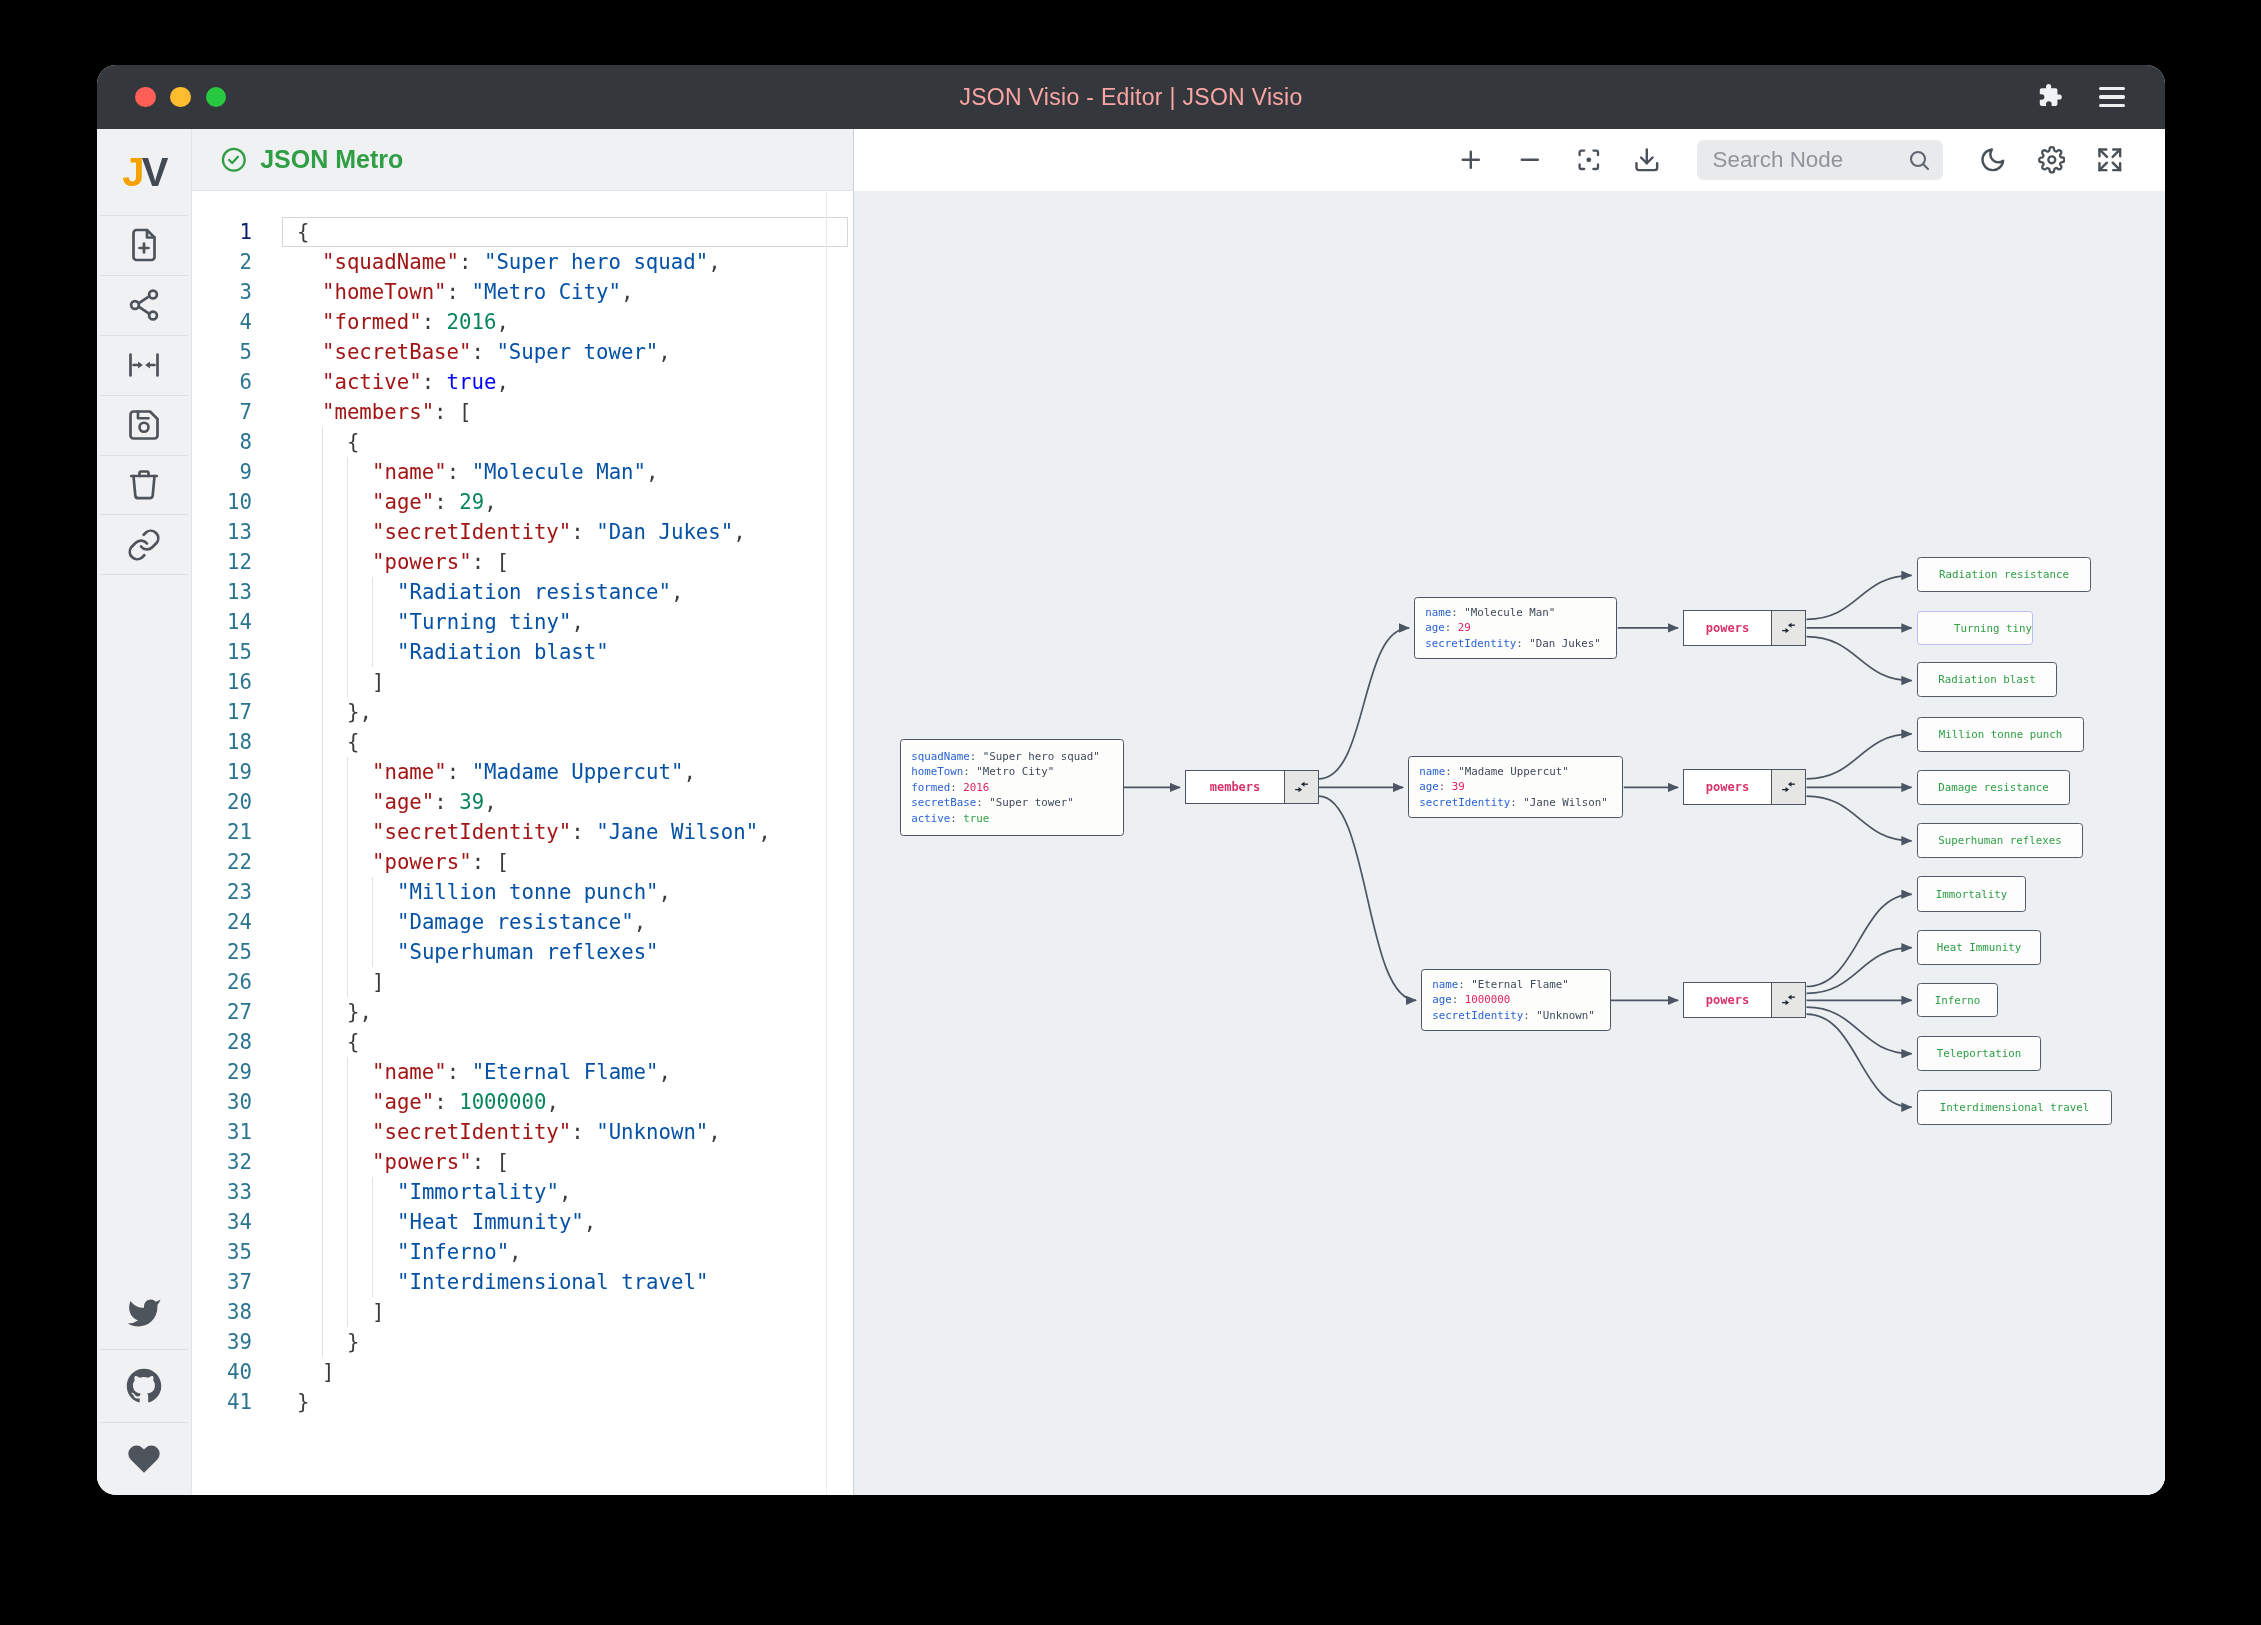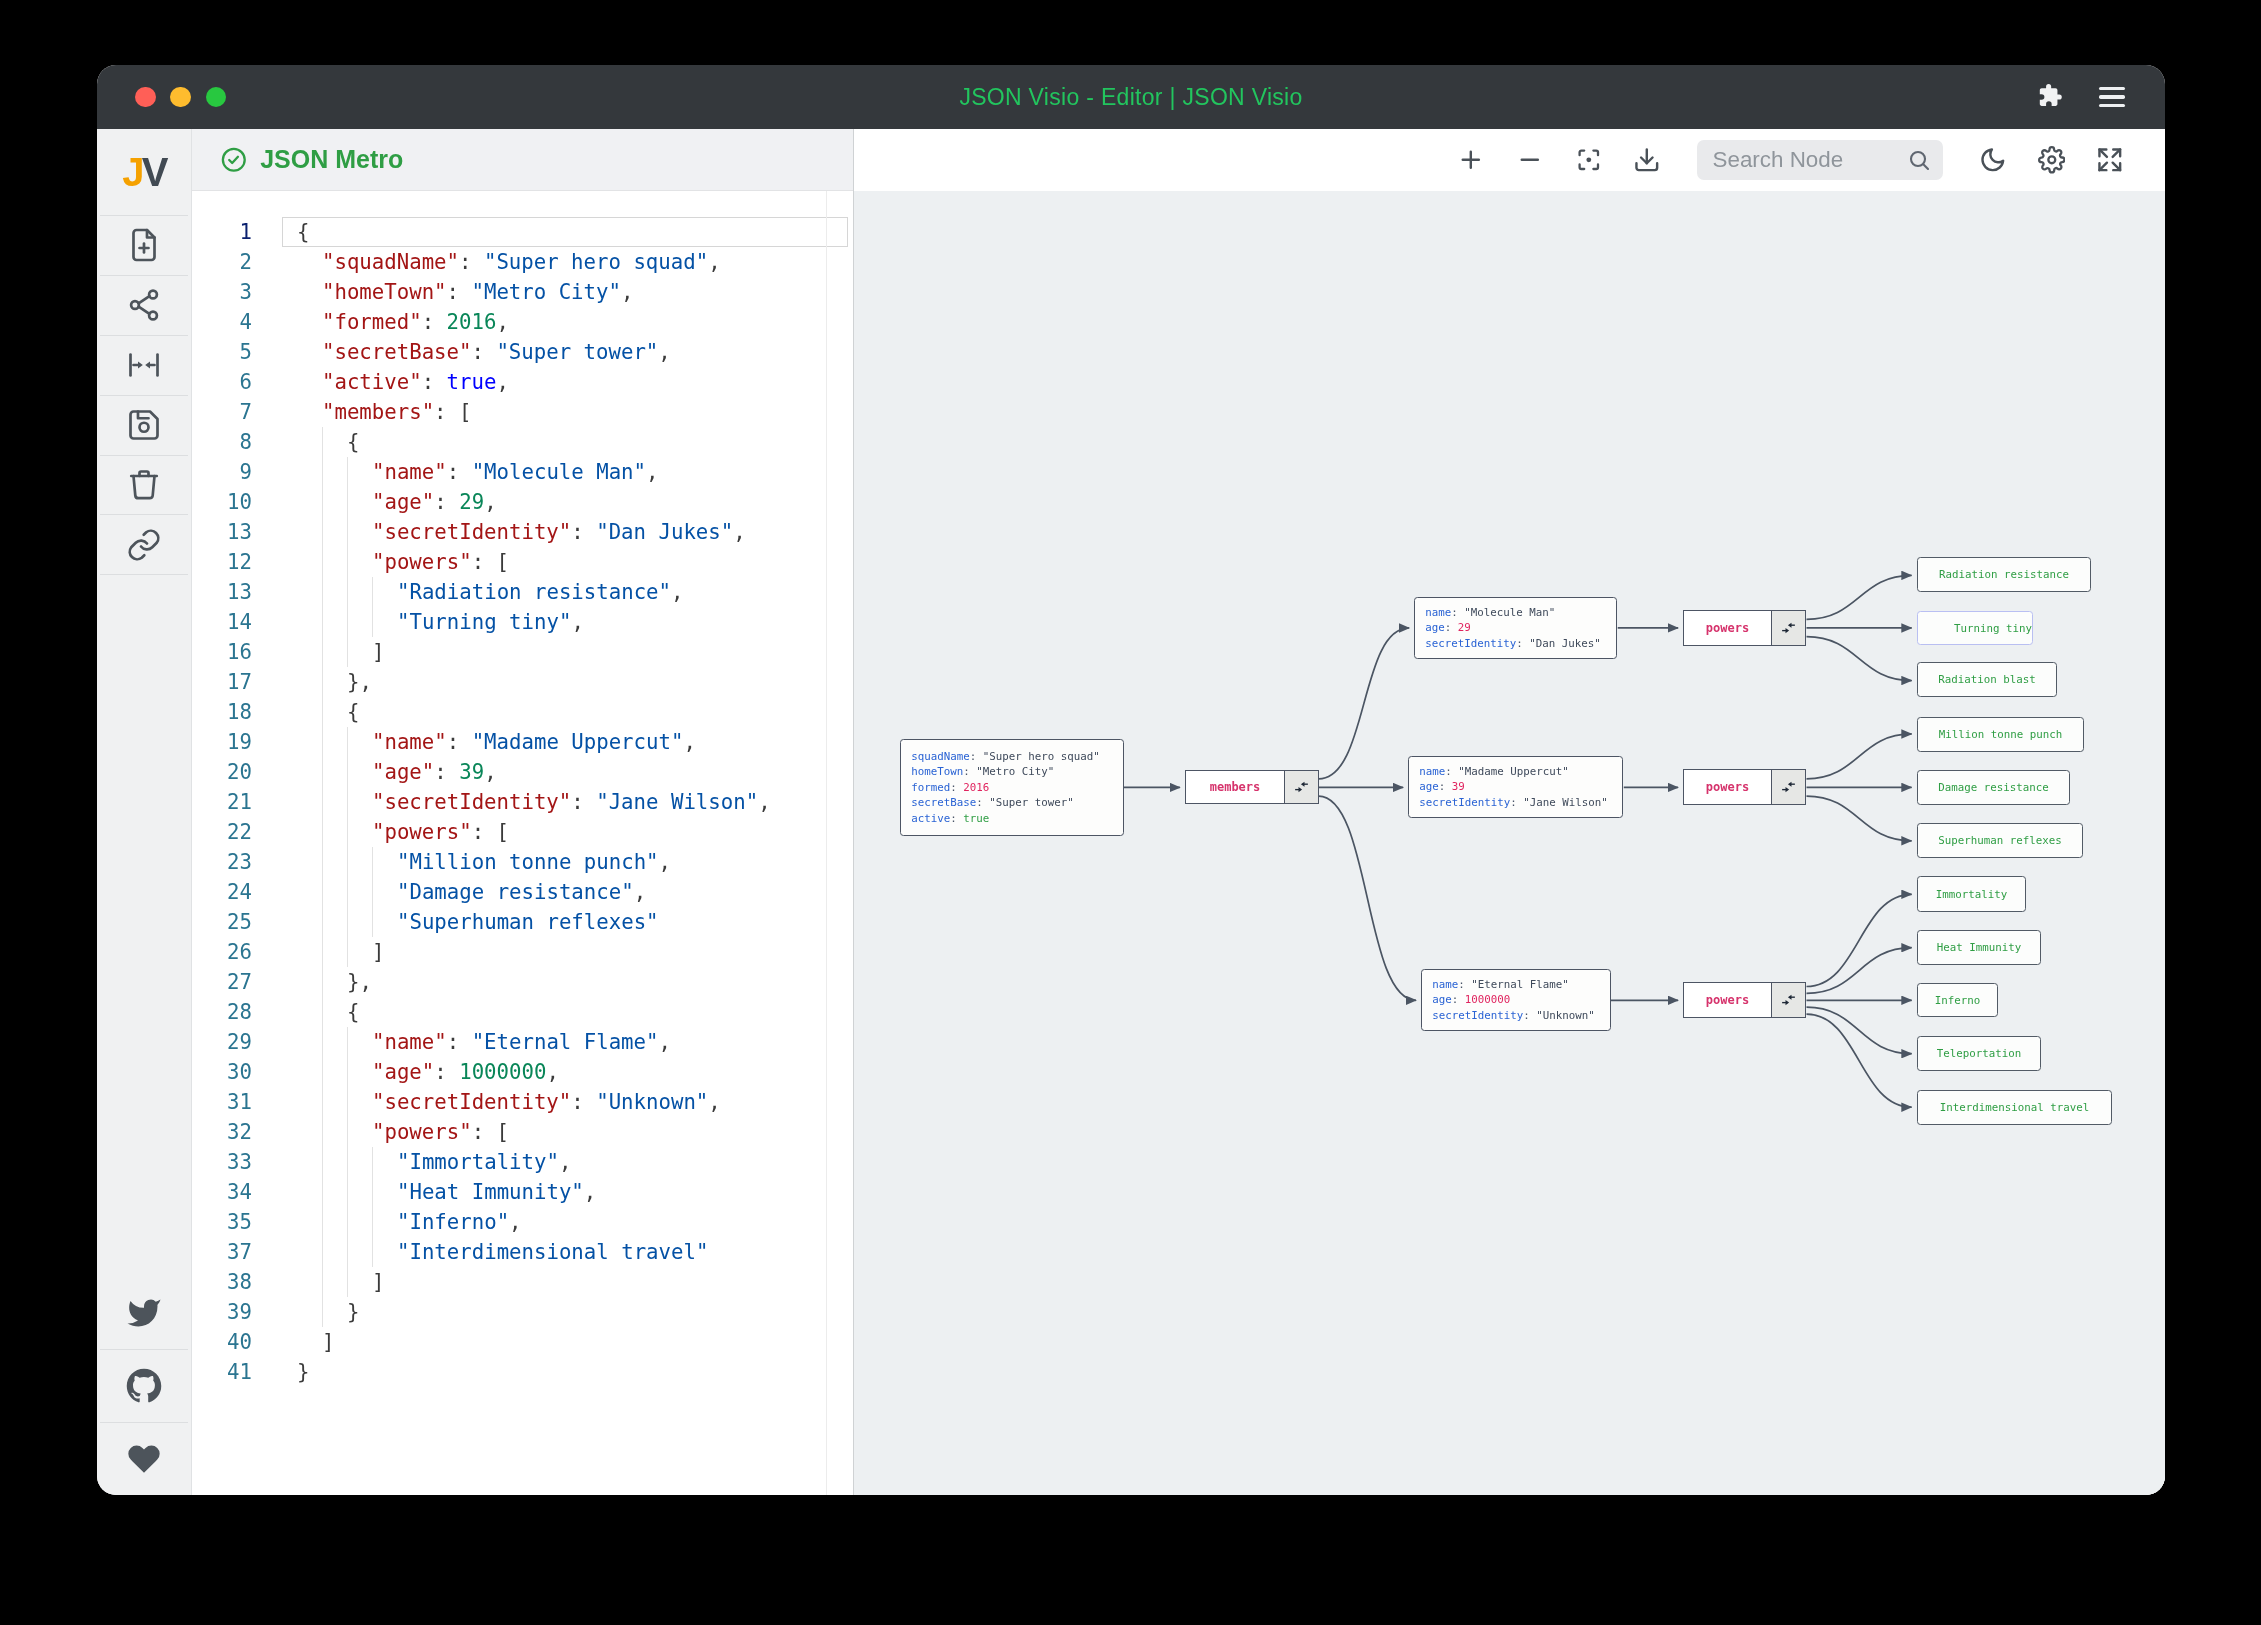--- a/index.html
+++ b/index.html
@@ -6,21 +6,21 @@
   html,body { width:2261px; height:1625px; background:#000; font-family:"Liberation Sans", sans-serif; }
 
   .window { position:absolute; left:97px; top:65px; width:2068px; height:1430px;
             border-radius:19px; overflow:hidden; background:#fff;
             box-shadow:0 26px 69px rgba(0,0,0,.7); }
 
   
   .titlebar { position:relative; height:64px; background:#34383c; display:flex; align-items:center; }
   .traffic { display:flex; gap:14.6px; padding-left:38px; }
   .traffic .dot { width:20.7px; height:20.7px; border-radius:50%; }
-  .tb-title { position:absolute; left:0; right:0; text-align:center; color:#22c55e; font-size:23px; letter-spacing:0.3px; }
+  .tb-title { position:absolute; left:0; right:0; text-align:center; color:#fca5a5; font-size:23px; letter-spacing:0.3px; }
   .tb-right { margin-left:auto; display:flex; align-items:center; gap:36px; padding-right:40px; z-index:2; }
   .hamburger { display:flex; flex-direction:column; gap:5.2px; }
   .hamburger span { display:block; width:26px; height:3.4px; background:#eef0f2; border-radius:1.7px; }
 
   
   .content { display:flex; height:1366px; }
 
   
   .sidebar { width:95px; background:#f0f1f2; border-right:0.9px solid #e0e2e4; display:flex; flex-direction:column; }
   .logo { height:86px; display:flex; align-items:center; justify-content:center;
@@ -252,20 +252,24 @@
               <div class="ln">12</div>
               <div class="lc"><span class="sp"></span><span class="gd"></span><span class="gd"></span><span class="tk-k">"powers"</span><span class="tk-p">: [</span></div>
             </div>
             <div class="line">
               <div class="ln">13</div>
               <div class="lc"><span class="sp"></span><span class="gd"></span><span class="gd"></span><span class="gd"></span><span class="tk-s">"Radiation resistance"</span><span class="tk-p">,</span></div>
             </div>
             <div class="line">
               <div class="ln">14</div>
               <div class="lc"><span class="sp"></span><span class="gd"></span><span class="gd"></span><span class="gd"></span><span class="tk-s">"Turning tiny"</span><span class="tk-p">,</span></div>
+            </div>
+            <div class="line">
+              <div class="ln">15</div>
+              <div class="lc"><span class="sp"></span><span class="gd"></span><span class="gd"></span><span class="gd"></span><span class="tk-s">"Radiation blast"</span></div>
             </div>
             <div class="line">
               <div class="ln">16</div>
               <div class="lc"><span class="sp"></span><span class="gd"></span><span class="gd"></span><span class="tk-p">]</span></div>
             </div>
             <div class="line">
               <div class="ln">17</div>
               <div class="lc"><span class="sp"></span><span class="gd"></span><span class="tk-p">},</span></div>
             </div>
             <div class="line">

